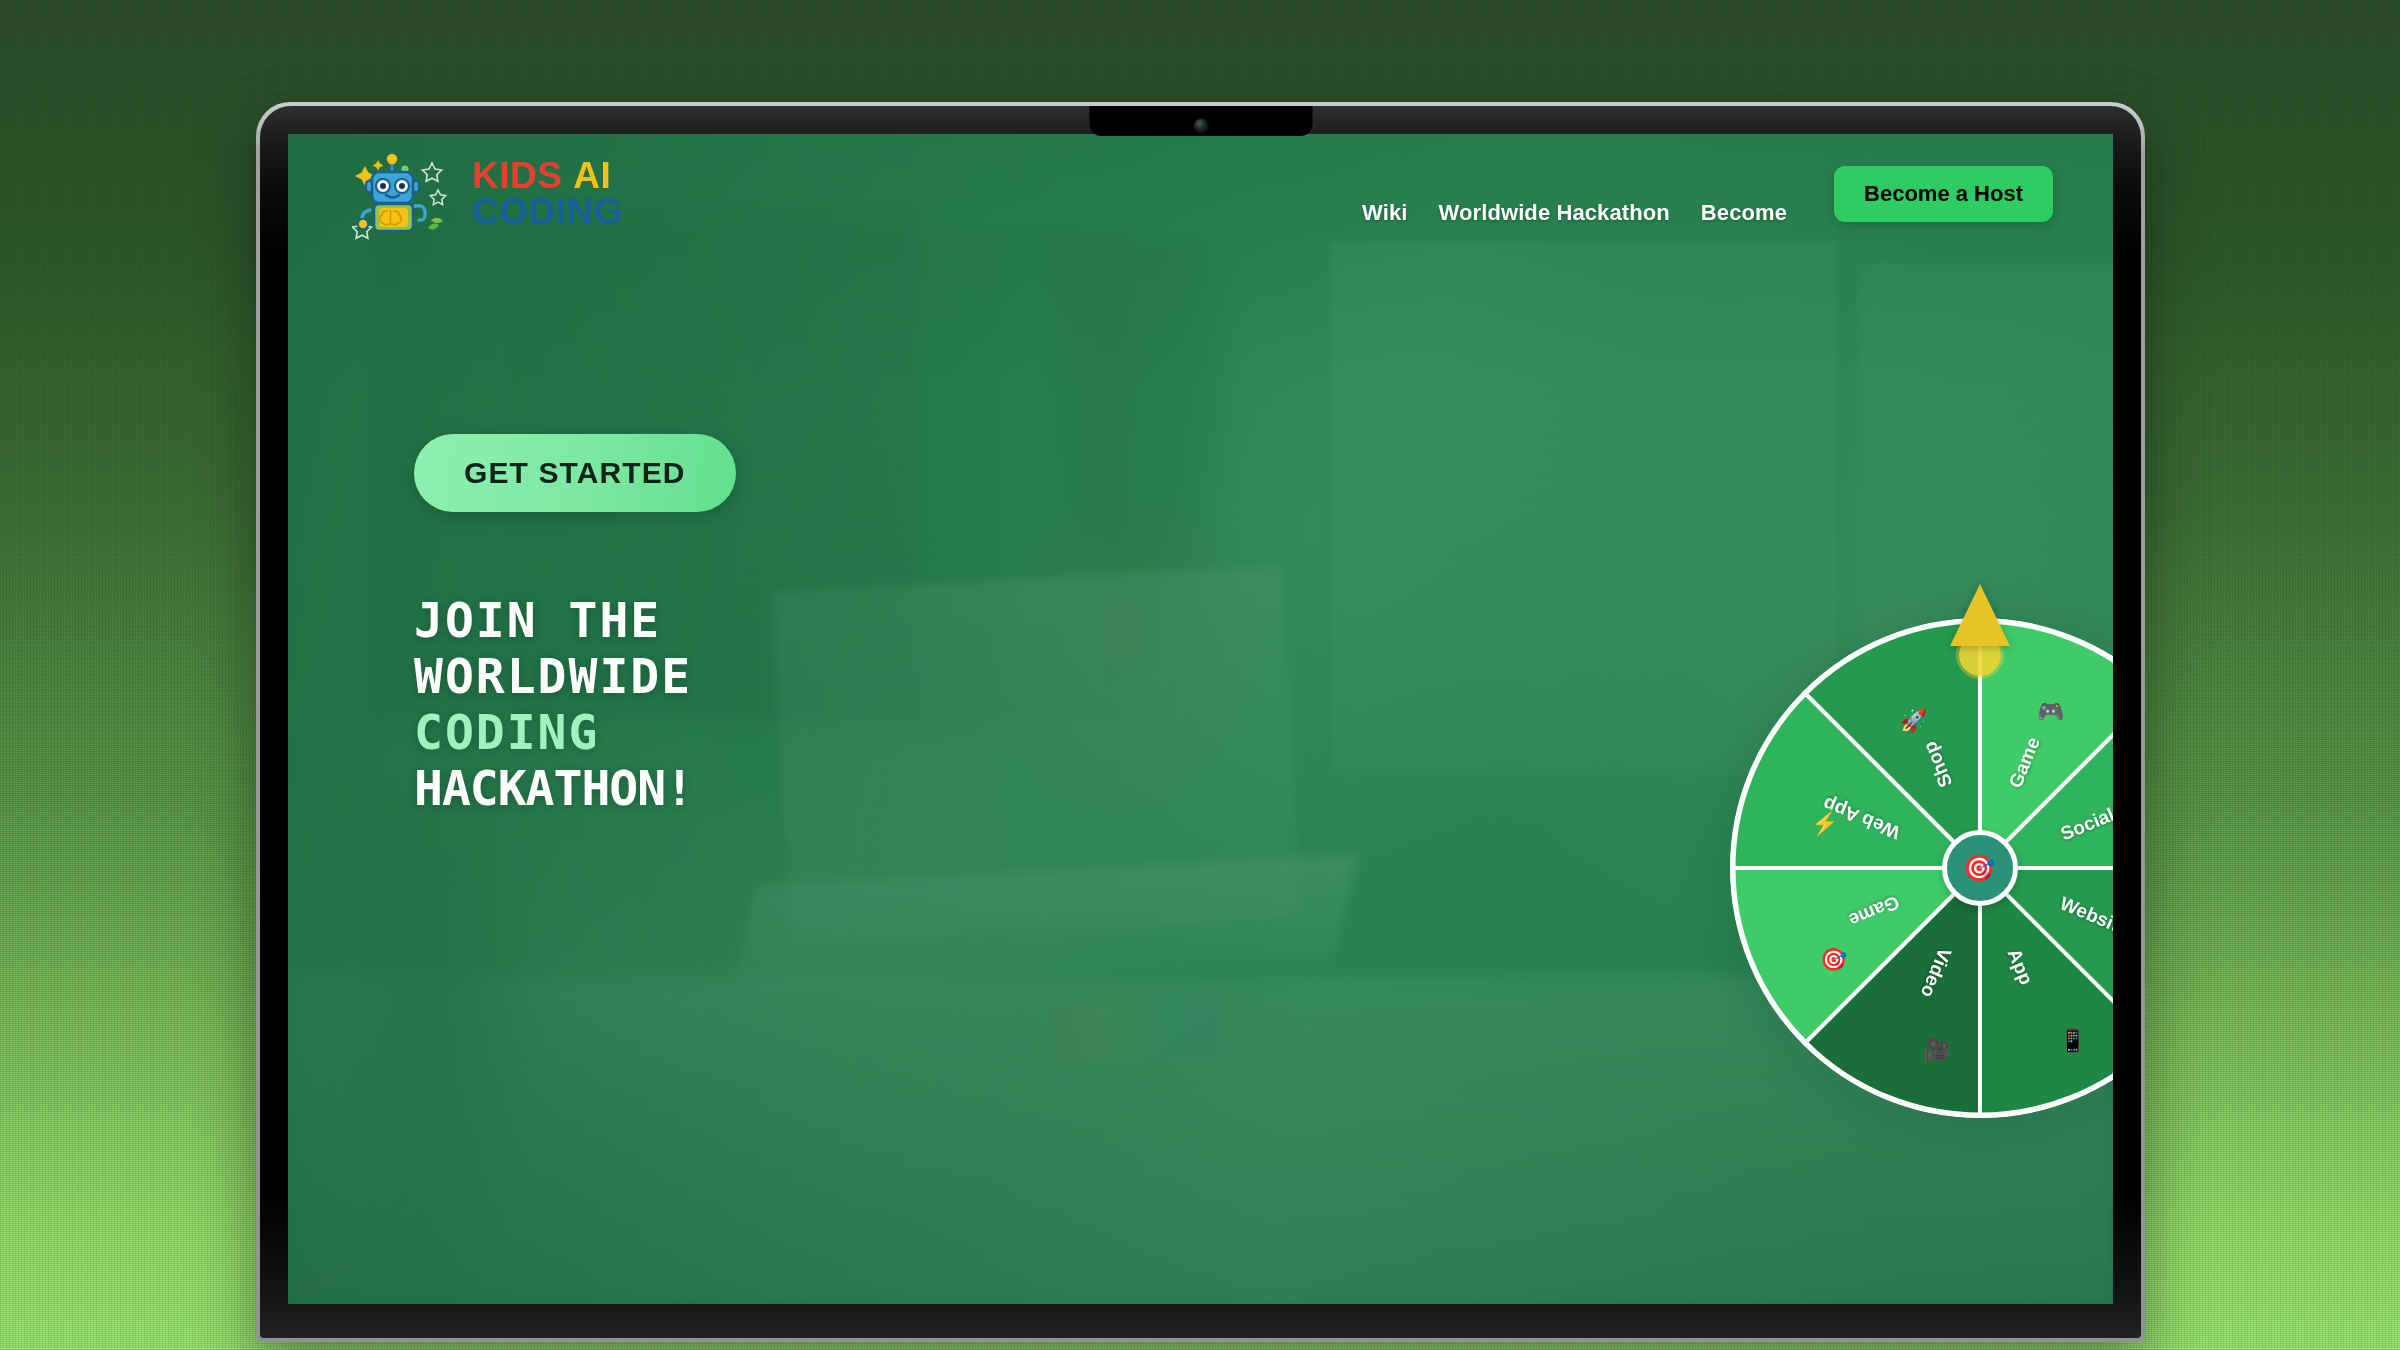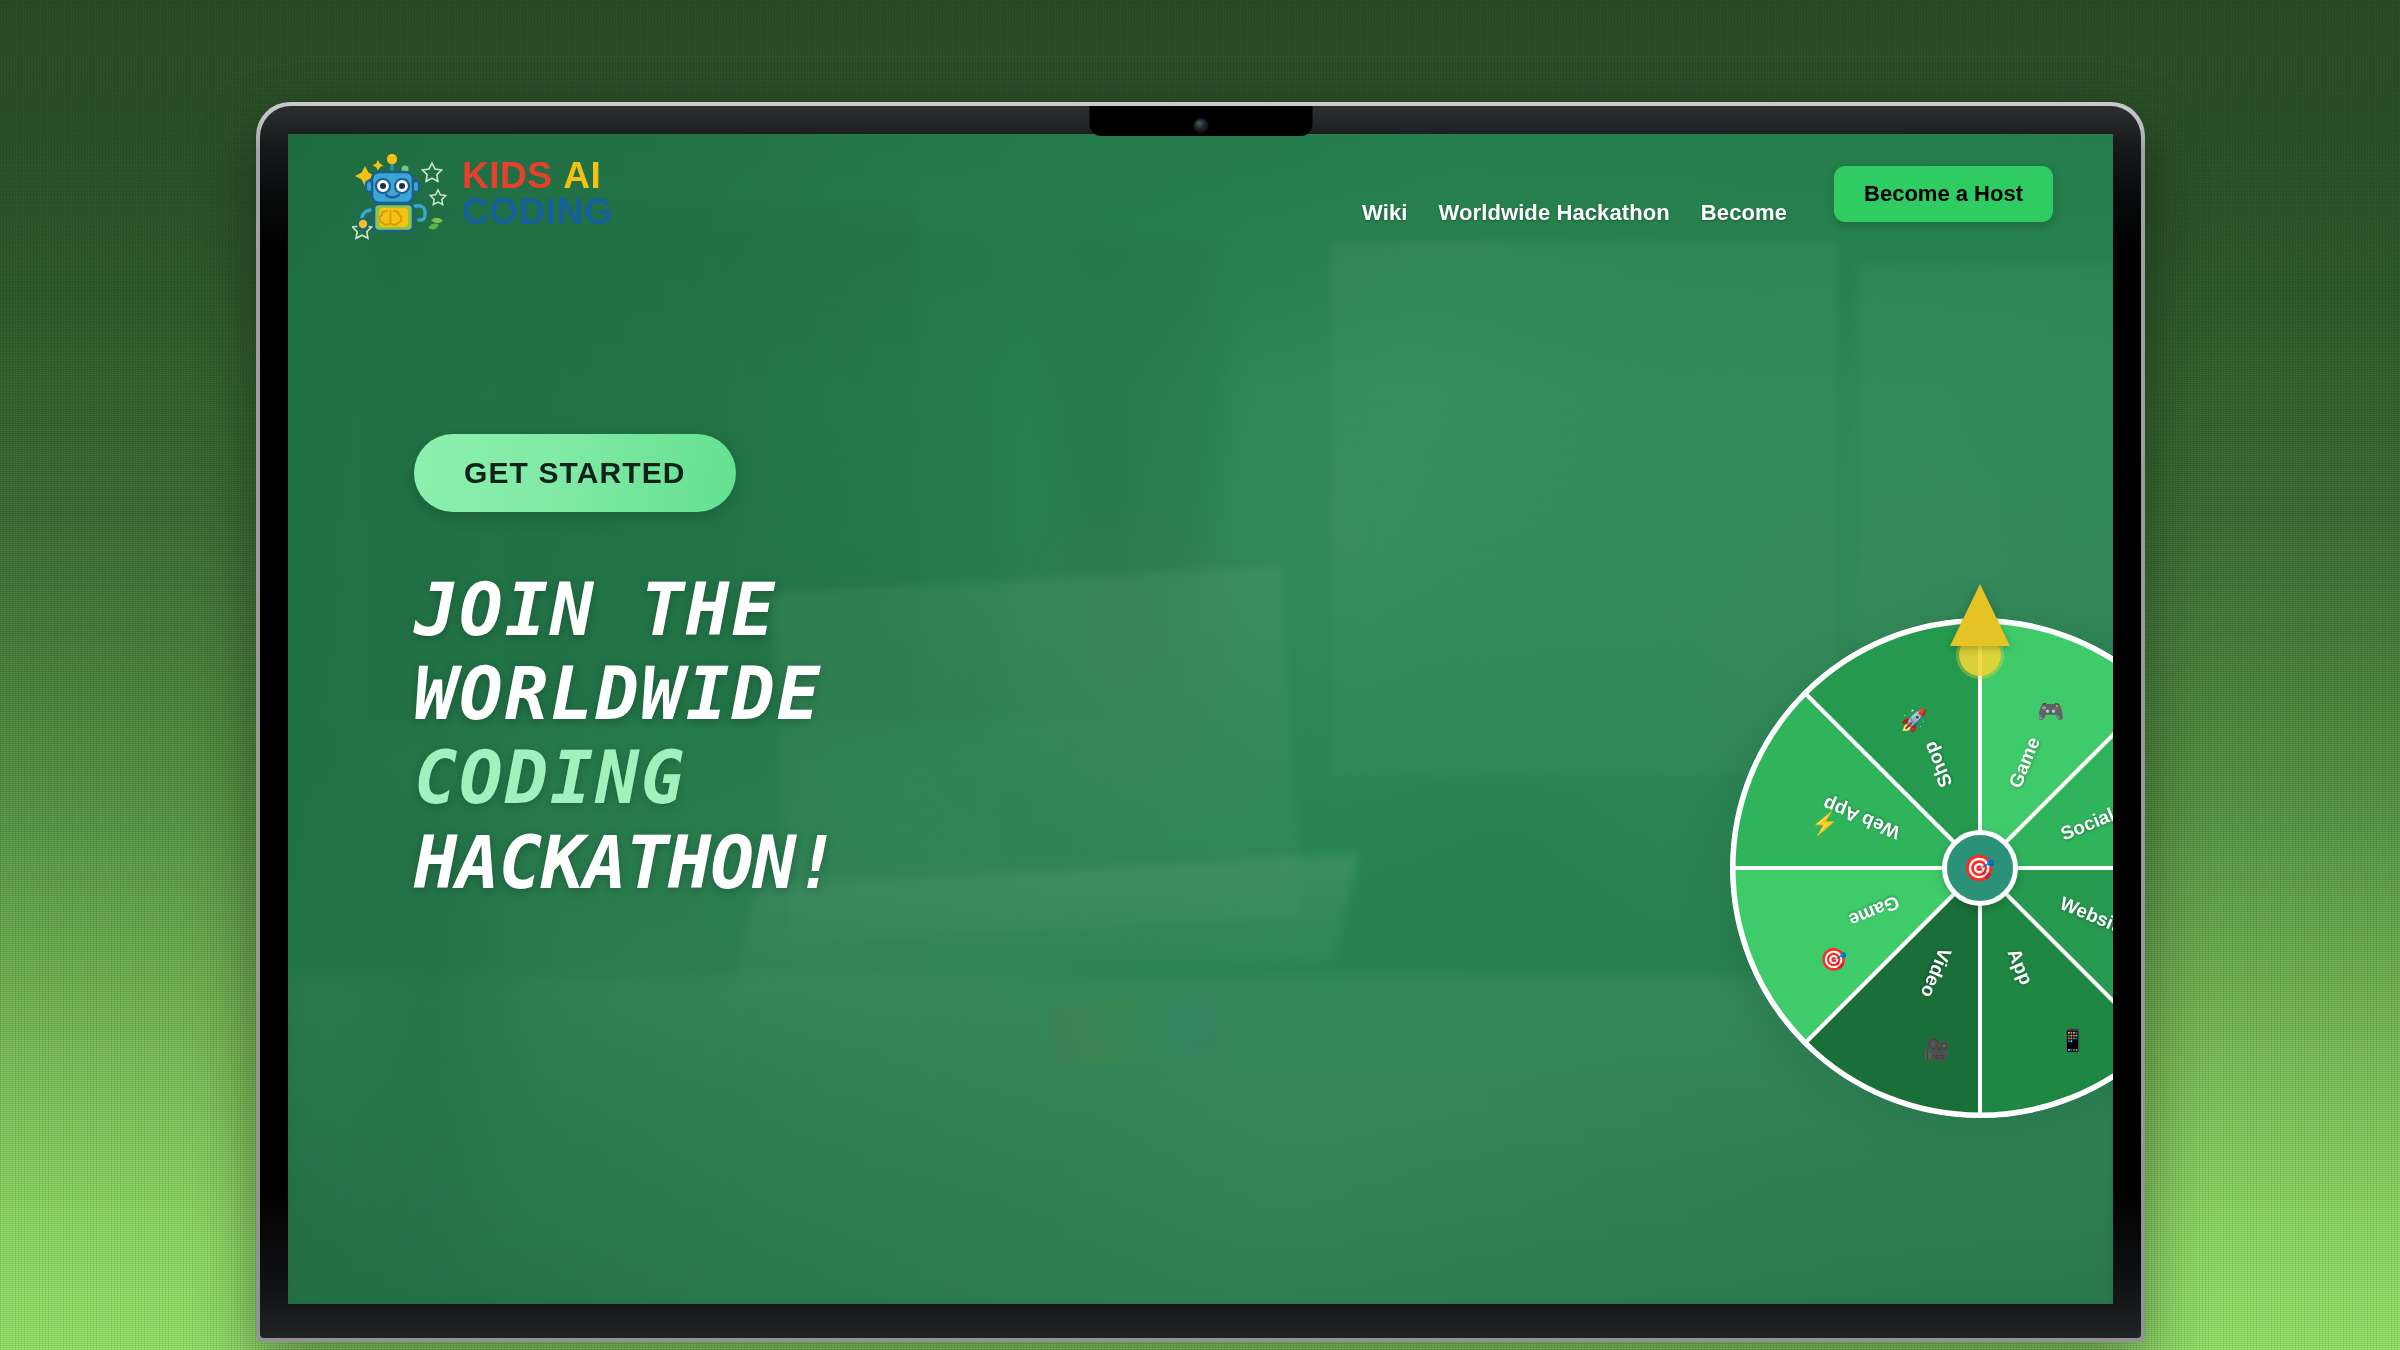--- a/index.html
+++ b/index.html
@@ -159,21 +159,21 @@
       linear-gradient(100deg, rgba(26,94,58,.62) 0%, rgba(26,94,58,.22) 34%, rgba(0,0,0,0) 58%),
       linear-gradient(180deg, rgba(30,105,64,.34) 0%, rgba(0,0,0,0) 22%, rgba(0,0,0,0) 74%, rgba(22,86,52,.30) 100%);
   }
 
   
   #header{
     position:absolute; left:0; top:0; width:100%; height:120px;
     display:flex; align-items:center; justify-content:space-between;
     padding:0 60px 0 64px; z-index:5;
   }
-  #logo{ display:flex; align-items:center; gap:14px; }
+  #logo{ display:flex; align-items:center; gap:24px; }
   .logo-mark{ position:relative; width:96px; height:92px; flex:none; }
   .logo-txt{ line-height:.98; }
   .logo-l1{ font-size:37px; font-weight:800; letter-spacing:.5px; }
   .logo-l2{ font-size:37px; font-weight:800; letter-spacing:.5px; color:#15609b; }
   .kids{ color:#e8402f; }
   .ai{ color:#f5c113; }
 
   #nav{ display:flex; align-items:center; gap:31px; }
   .nav-link{
     color:#fff; font-size:22px; font-weight:700; letter-spacing:.1px;
@@ -195,24 +195,24 @@
   }
   #get-started{
     display:inline-block;
     background:linear-gradient(100deg,#8df0b0 0%,#7fe9a4 48%,#63e08f 100%);
     color:#10231a; font-size:30px; font-weight:700; letter-spacing:1.1px;
     padding:22px 50px; border-radius:40px; border:none; cursor:pointer;
     box-shadow:0 5px 18px rgba(0,0,0,.18);
     font-family:"Liberation Sans", sans-serif;
   }
   #headline{
-    margin-top:56px;
+    margin-top:80px;
     font-family:"DejaVu Sans Mono","Liberation Mono",monospace;
-    font-weight:700; font-size:72px; line-height:1.17;
-    letter-spacing:2px; text-transform:uppercase;font-style:italic;
+    font-weight:700; font-size:48px; line-height:1.17;
+    letter-spacing:2px; text-transform:uppercase;
   }
   #headline .w{ color:#ffffff; text-shadow:0 2px 10px rgba(0,0,0,.22); display:block; }
   #headline .g{ color:#a2f0bd; text-shadow:0 2px 10px rgba(0,0,0,.18); display:block; }
   #headline .tight{ letter-spacing:-1px; }
   #sub{
     margin-top:42px; width:810px;
     color:#ffffff; font-size:31px; line-height:1.48; font-weight:400;
     text-shadow:0 2px 8px rgba(0,0,0,.30);
   }
 

